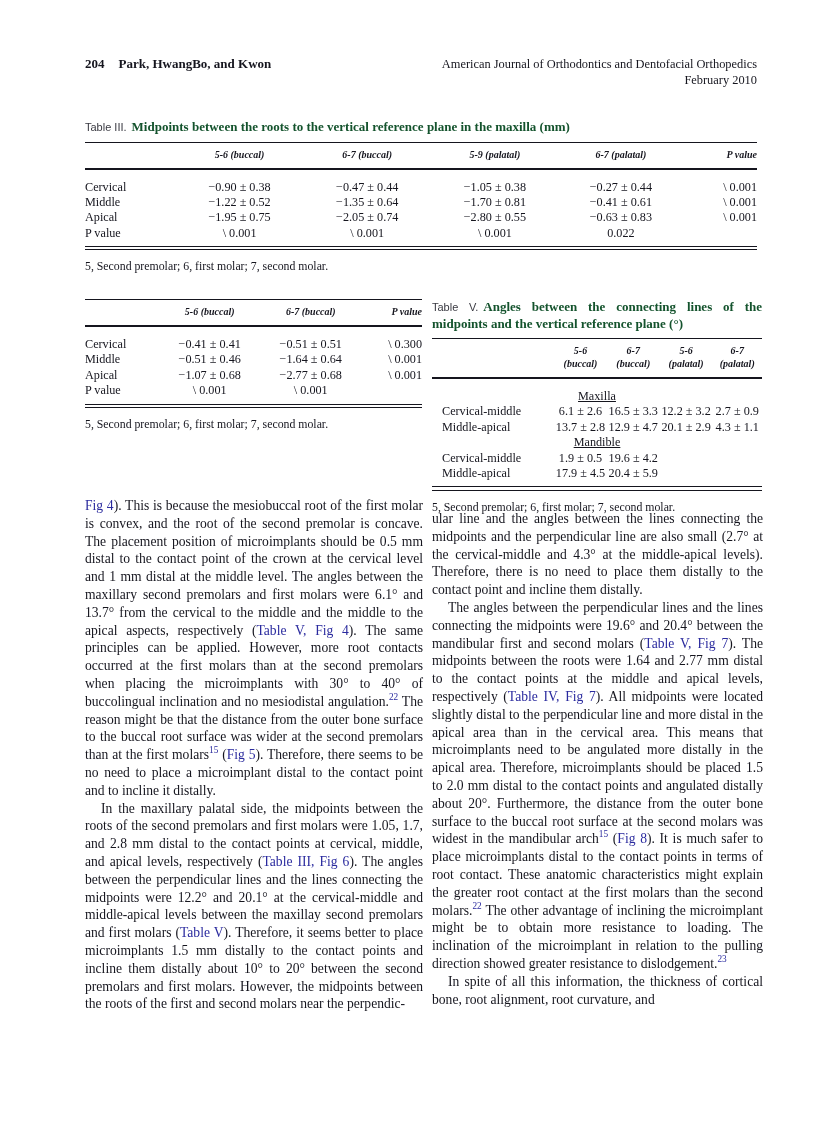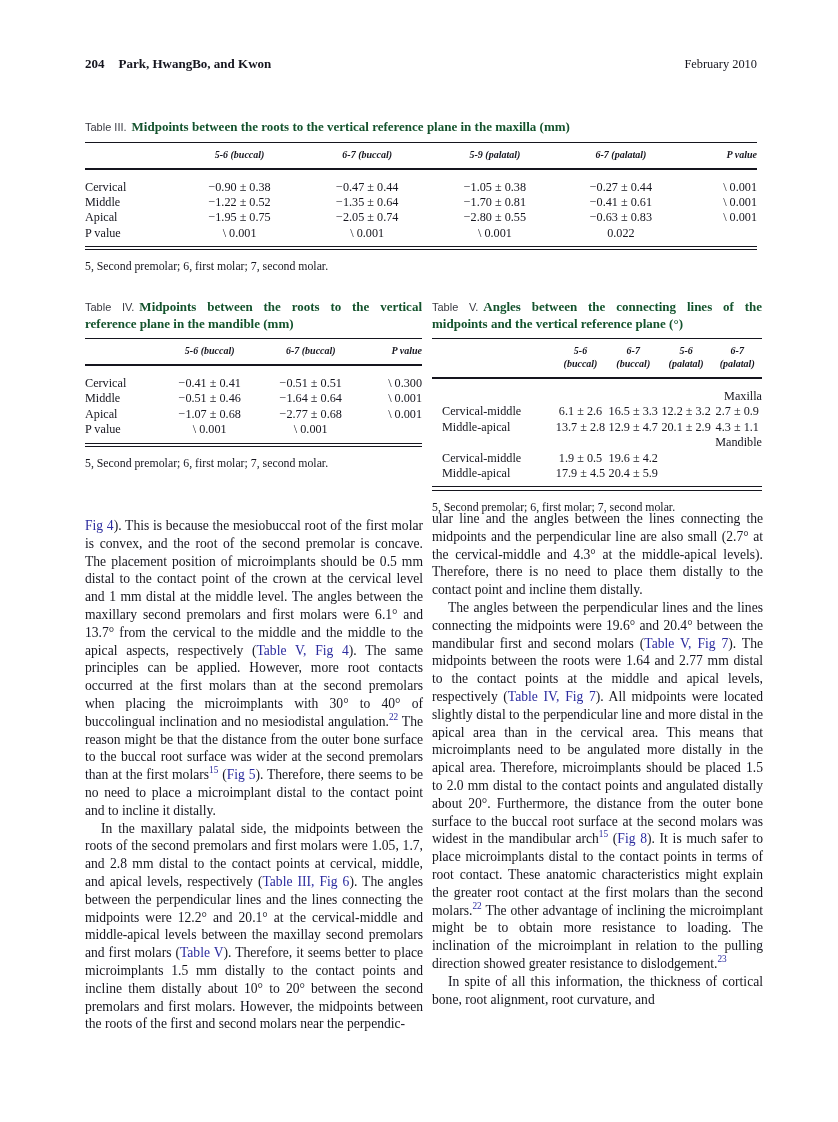--- a/index.html
+++ b/index.html
@@ -30,41 +30,42 @@
   table.sci{width:100%;border-collapse:collapse;border-top:1.3px solid #15151e;}
   table.sci th{font-weight:bold;font-size:10px;padding:5px 0 7px 0;text-align:center;line-height:13px;vertical-align:bottom;font-style:italic;}
   table.sci thead tr{border-bottom:2.6px solid #15151e;}
   table.sci th.lbl{text-align:left;}
   table.sci th.pv{text-align:right;}
   table.sci td{font-size:12.2px;padding:1px 0;text-align:center;line-height:13.4px;}
   table.sci td.lbl{text-align:left;}
   table.sci td.pv{text-align:right;}
   table.sci tbody tr:first-child td{padding-top:11px;}
   table.sci tbody tr:last-child td{padding-bottom:6px;}
-  table.sci td.grp{text-align:right;}
+  table.sci td.grp{text-align:center;text-decoration:underline;}
   table.sci td.sublbl{text-align:left;padding-left:10px;}
   .double-rule{border-top:1.2px solid #15151e;border-bottom:1.2px solid #15151e;height:2.2px;}
   .footnote{font-size:11.8px;margin-top:9px;}
 
   
   .col{position:absolute;}
-  .col-left{left:85px;top:497px;width:338px;margin-top:20px;}
+  .col-left{left:85px;top:497px;width:338px;}
   .col-right{left:432px;top:510px;width:331px;}
   p.par{margin:0;text-align:justify;font-size:13.6px;line-height:17.8px;}
   p.par.indent{text-indent:16px;}
   .xref{color:#2a2a9e;}
   sup.xref{font-size:9.3px;line-height:0;}
 </style>
 </head>
 <body>
 
 <div class="abs rh-left">
   <span>204</span><span class="authors">Park, HwangBo, and Kwon</span>
 </div>
 <div class="abs rh-right">
+  <div>American Journal of Orthodontics and Dentofacial Orthopedics</div>
   <div>February 2010</div>
 </div>
 
 <div class="tblock t3">
   <div class="caption">
     <span class="cap-label">Table III.</span><span class="cap-title">Midpoints between the roots to the vertical reference plane in the maxilla (mm)</span>
   </div>
   <table class="sci">
     <colgroup>
         <col style="width:13.5%">
@@ -117,23 +118,20 @@
           <td>0.022</td>
           <td class="pv"></td>
         </tr>
       </tbody>
   </table>
   <div class="double-rule"></div>
   <div class="footnote">5, Second premolar; 6, first molar; 7, second molar.</div>
 </div>
 
 <div class="tblock t4">
-  <div class="caption just">
-    <span class="cap-label">Table IV.</span><span class="cap-title">Midpoints between the roots to the vertical reference plane in the mandible (mm)</span>
-  </div>
   <table class="sci">
     <colgroup>
         <col style="width:22%">
         <col style="width:30%">
         <col style="width:30%">
         <col style="width:18%">
       </colgroup>
     <thead>
       <tr>
         <th class="lbl"></th>

